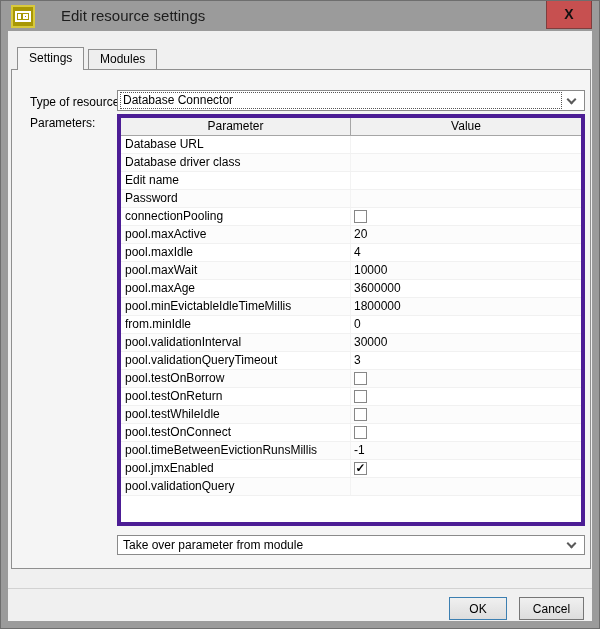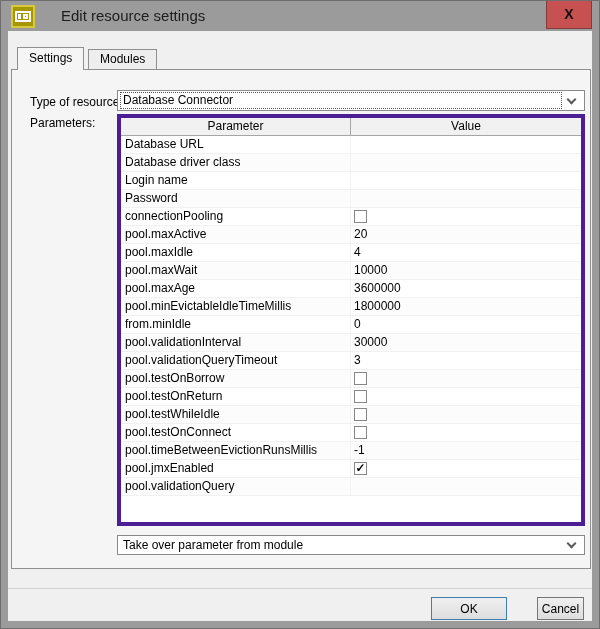--- a/index.html
+++ b/index.html
@@ -58,22 +58,22 @@
   .td-param{width:230px;padding-left:4px;border-right:1px solid #f3f3f3;}
   .td-value{flex:1;padding-left:3px;}
   .cb{display:inline-block;width:13px;height:13px;margin-top:2px;background:#fff;
       border:1px solid #878787;font-size:12px;font-weight:700;line-height:11px;text-align:center;
       color:#000;vertical-align:top;cursor:pointer;}
 
   
   .btn-sep{position:absolute;left:0;right:0;top:557px;height:0;border-top:1px solid #d2d2d2;}
   .btn{position:absolute;top:566px;height:23px;font-size:12px;color:#000;cursor:pointer;
        background:linear-gradient(#f0f0f0,#dddddd);padding:0;}
-  .btn-ok{right:85px;width:76px;border:1px solid #3c7fb1;}
-  .btn-cancel{right:8px;width:47px;border:1px solid #767676;}
+  .btn-ok{right:85px;width:58px;border:1px solid #3c7fb1;}
+  .btn-cancel{right:8px;width:65px;border:1px solid #767676;}
 </style>
 </head>
 <body>
 
 <div class="dialog">
 
   <div class="titlebar">
     <div class="app-icon">
       <div class="win">
         <div class="bar"></div>
@@ -110,21 +110,21 @@
         <div class="tbody" id="tbody">
             <div class="tr">
               <div class="td td-param">Database URL</div>
               <div class="td td-value"></div>
             </div>
             <div class="tr">
               <div class="td td-param">Database driver class</div>
               <div class="td td-value"></div>
             </div>
             <div class="tr">
-              <div class="td td-param">Login name</div>
+              <div class="td td-param">Edit name</div>
               <div class="td td-value"></div>
             </div>
             <div class="tr">
               <div class="td td-param">Password</div>
               <div class="td td-value"></div>
             </div>
             <div class="tr">
               <div class="td td-param">connectionPooling</div>
               <div class="td td-value"><span class="cb"></span></div>
             </div>

